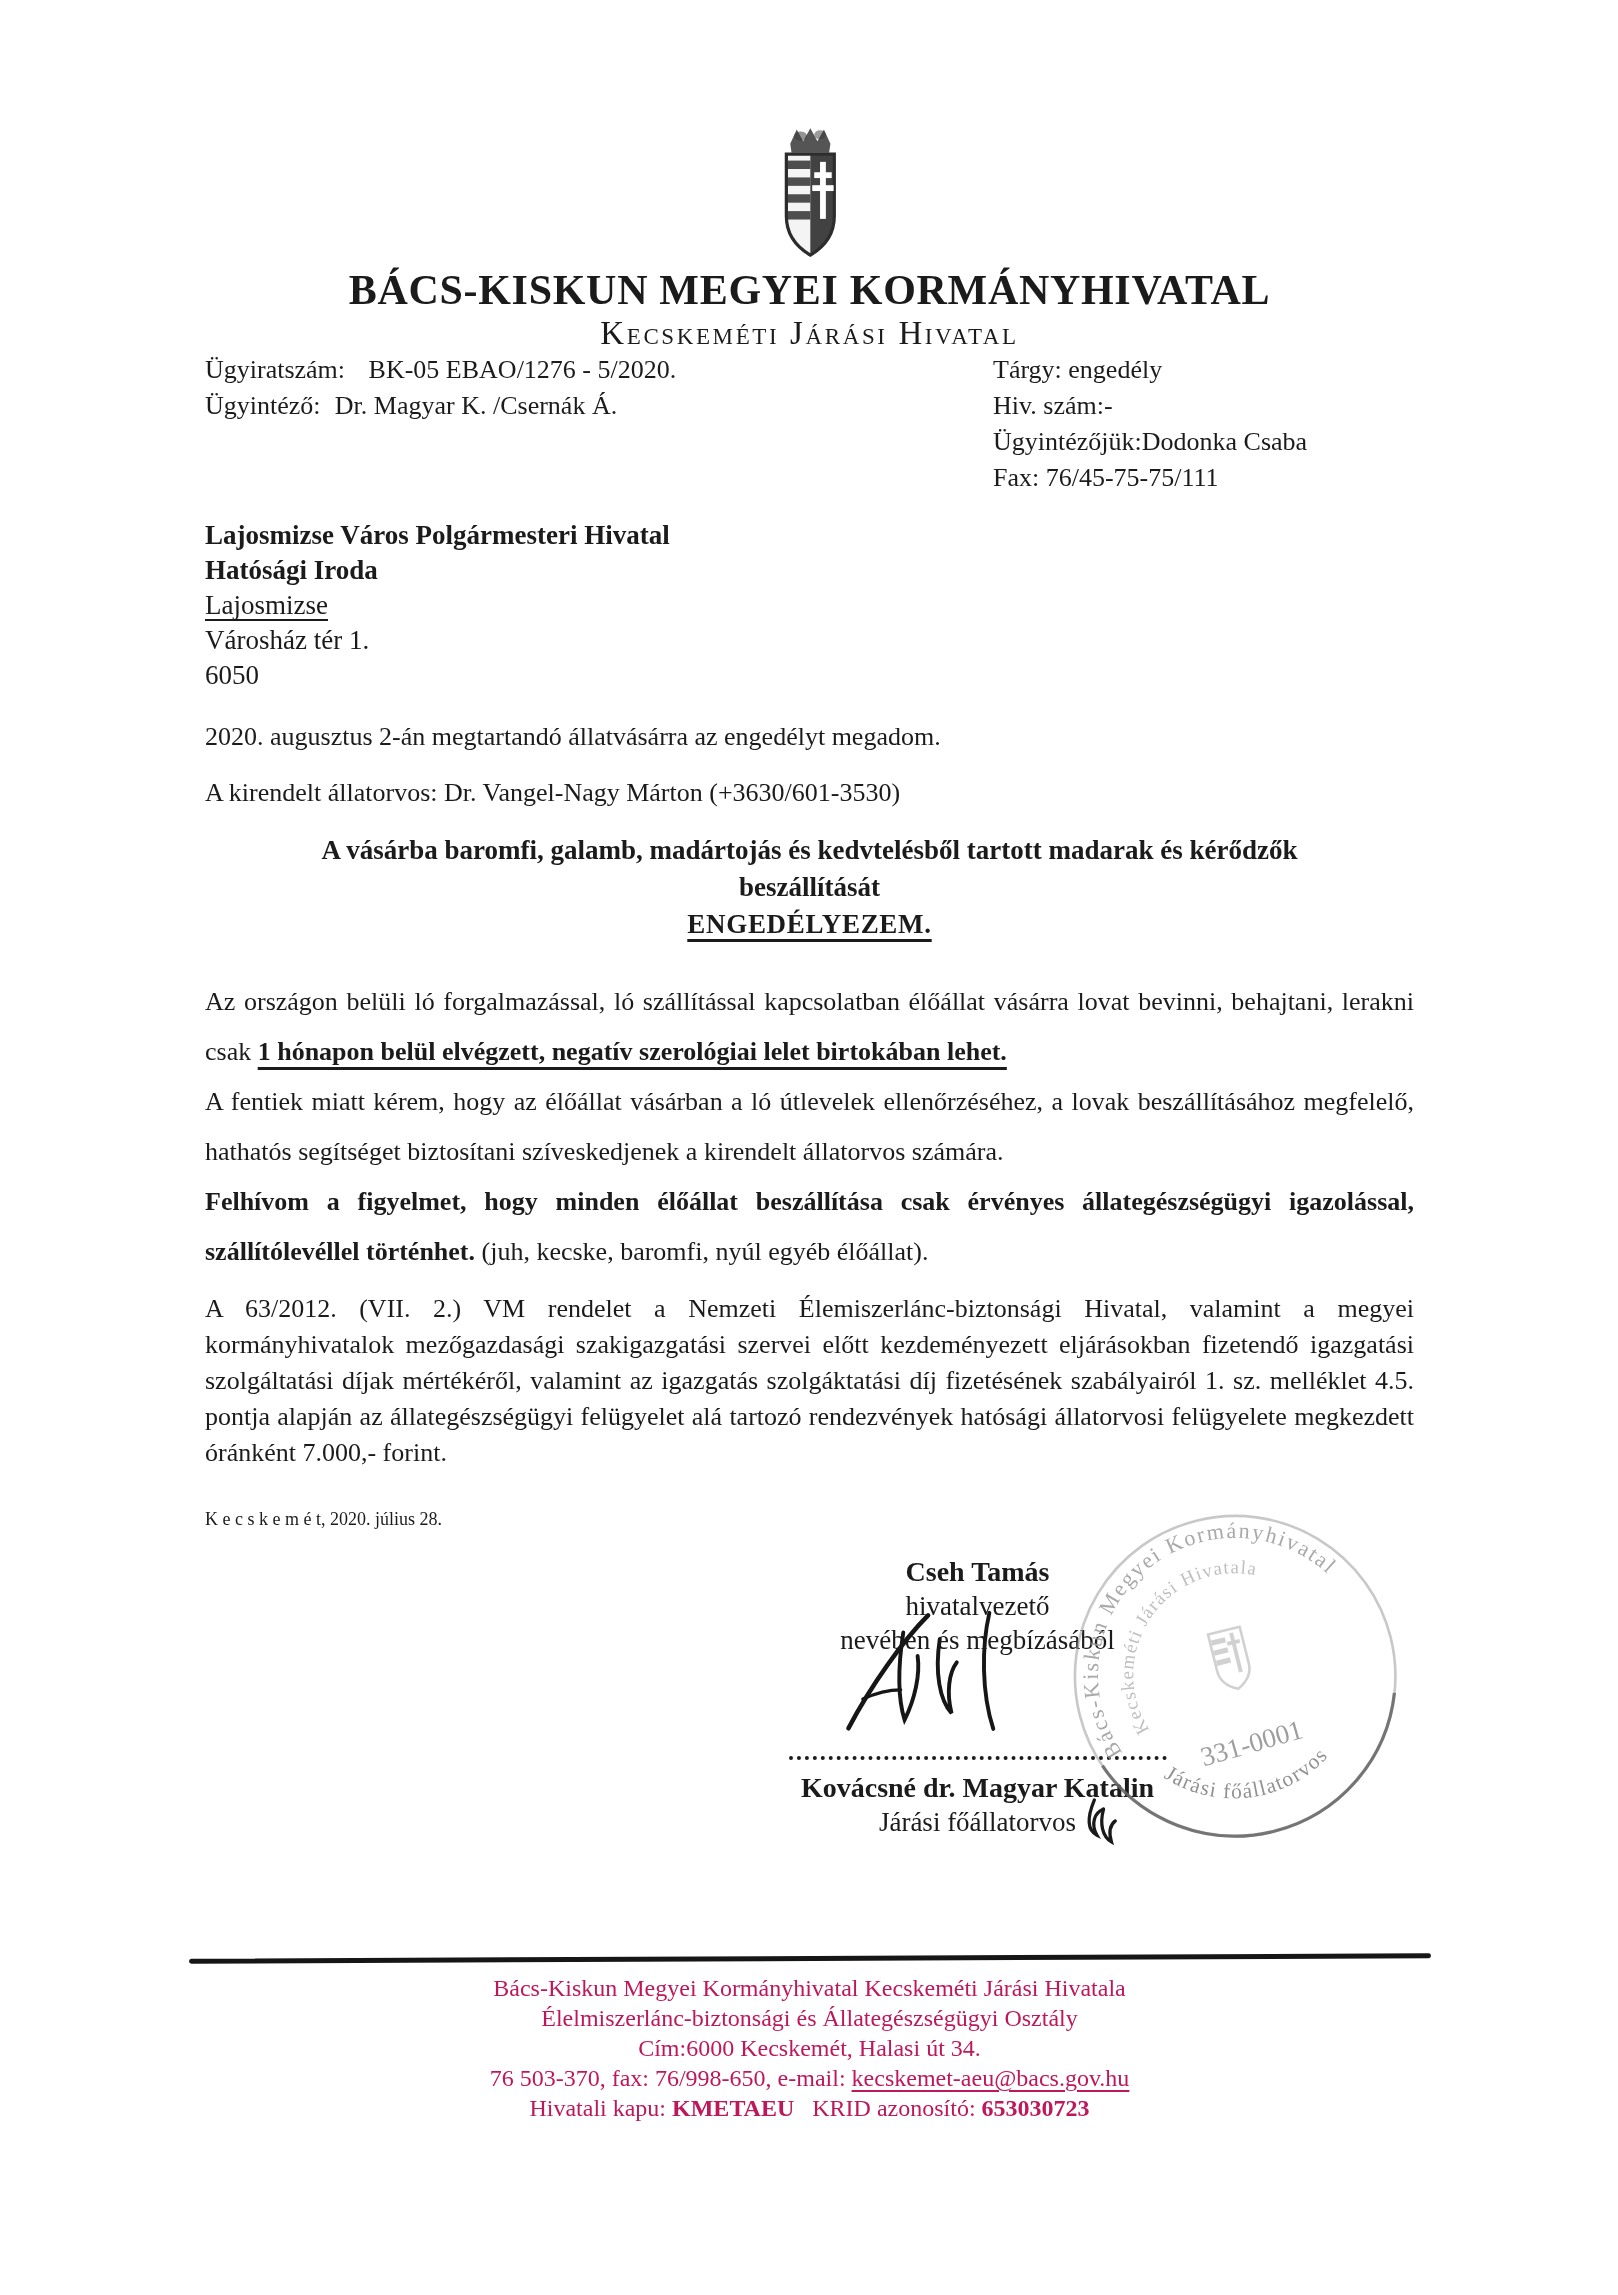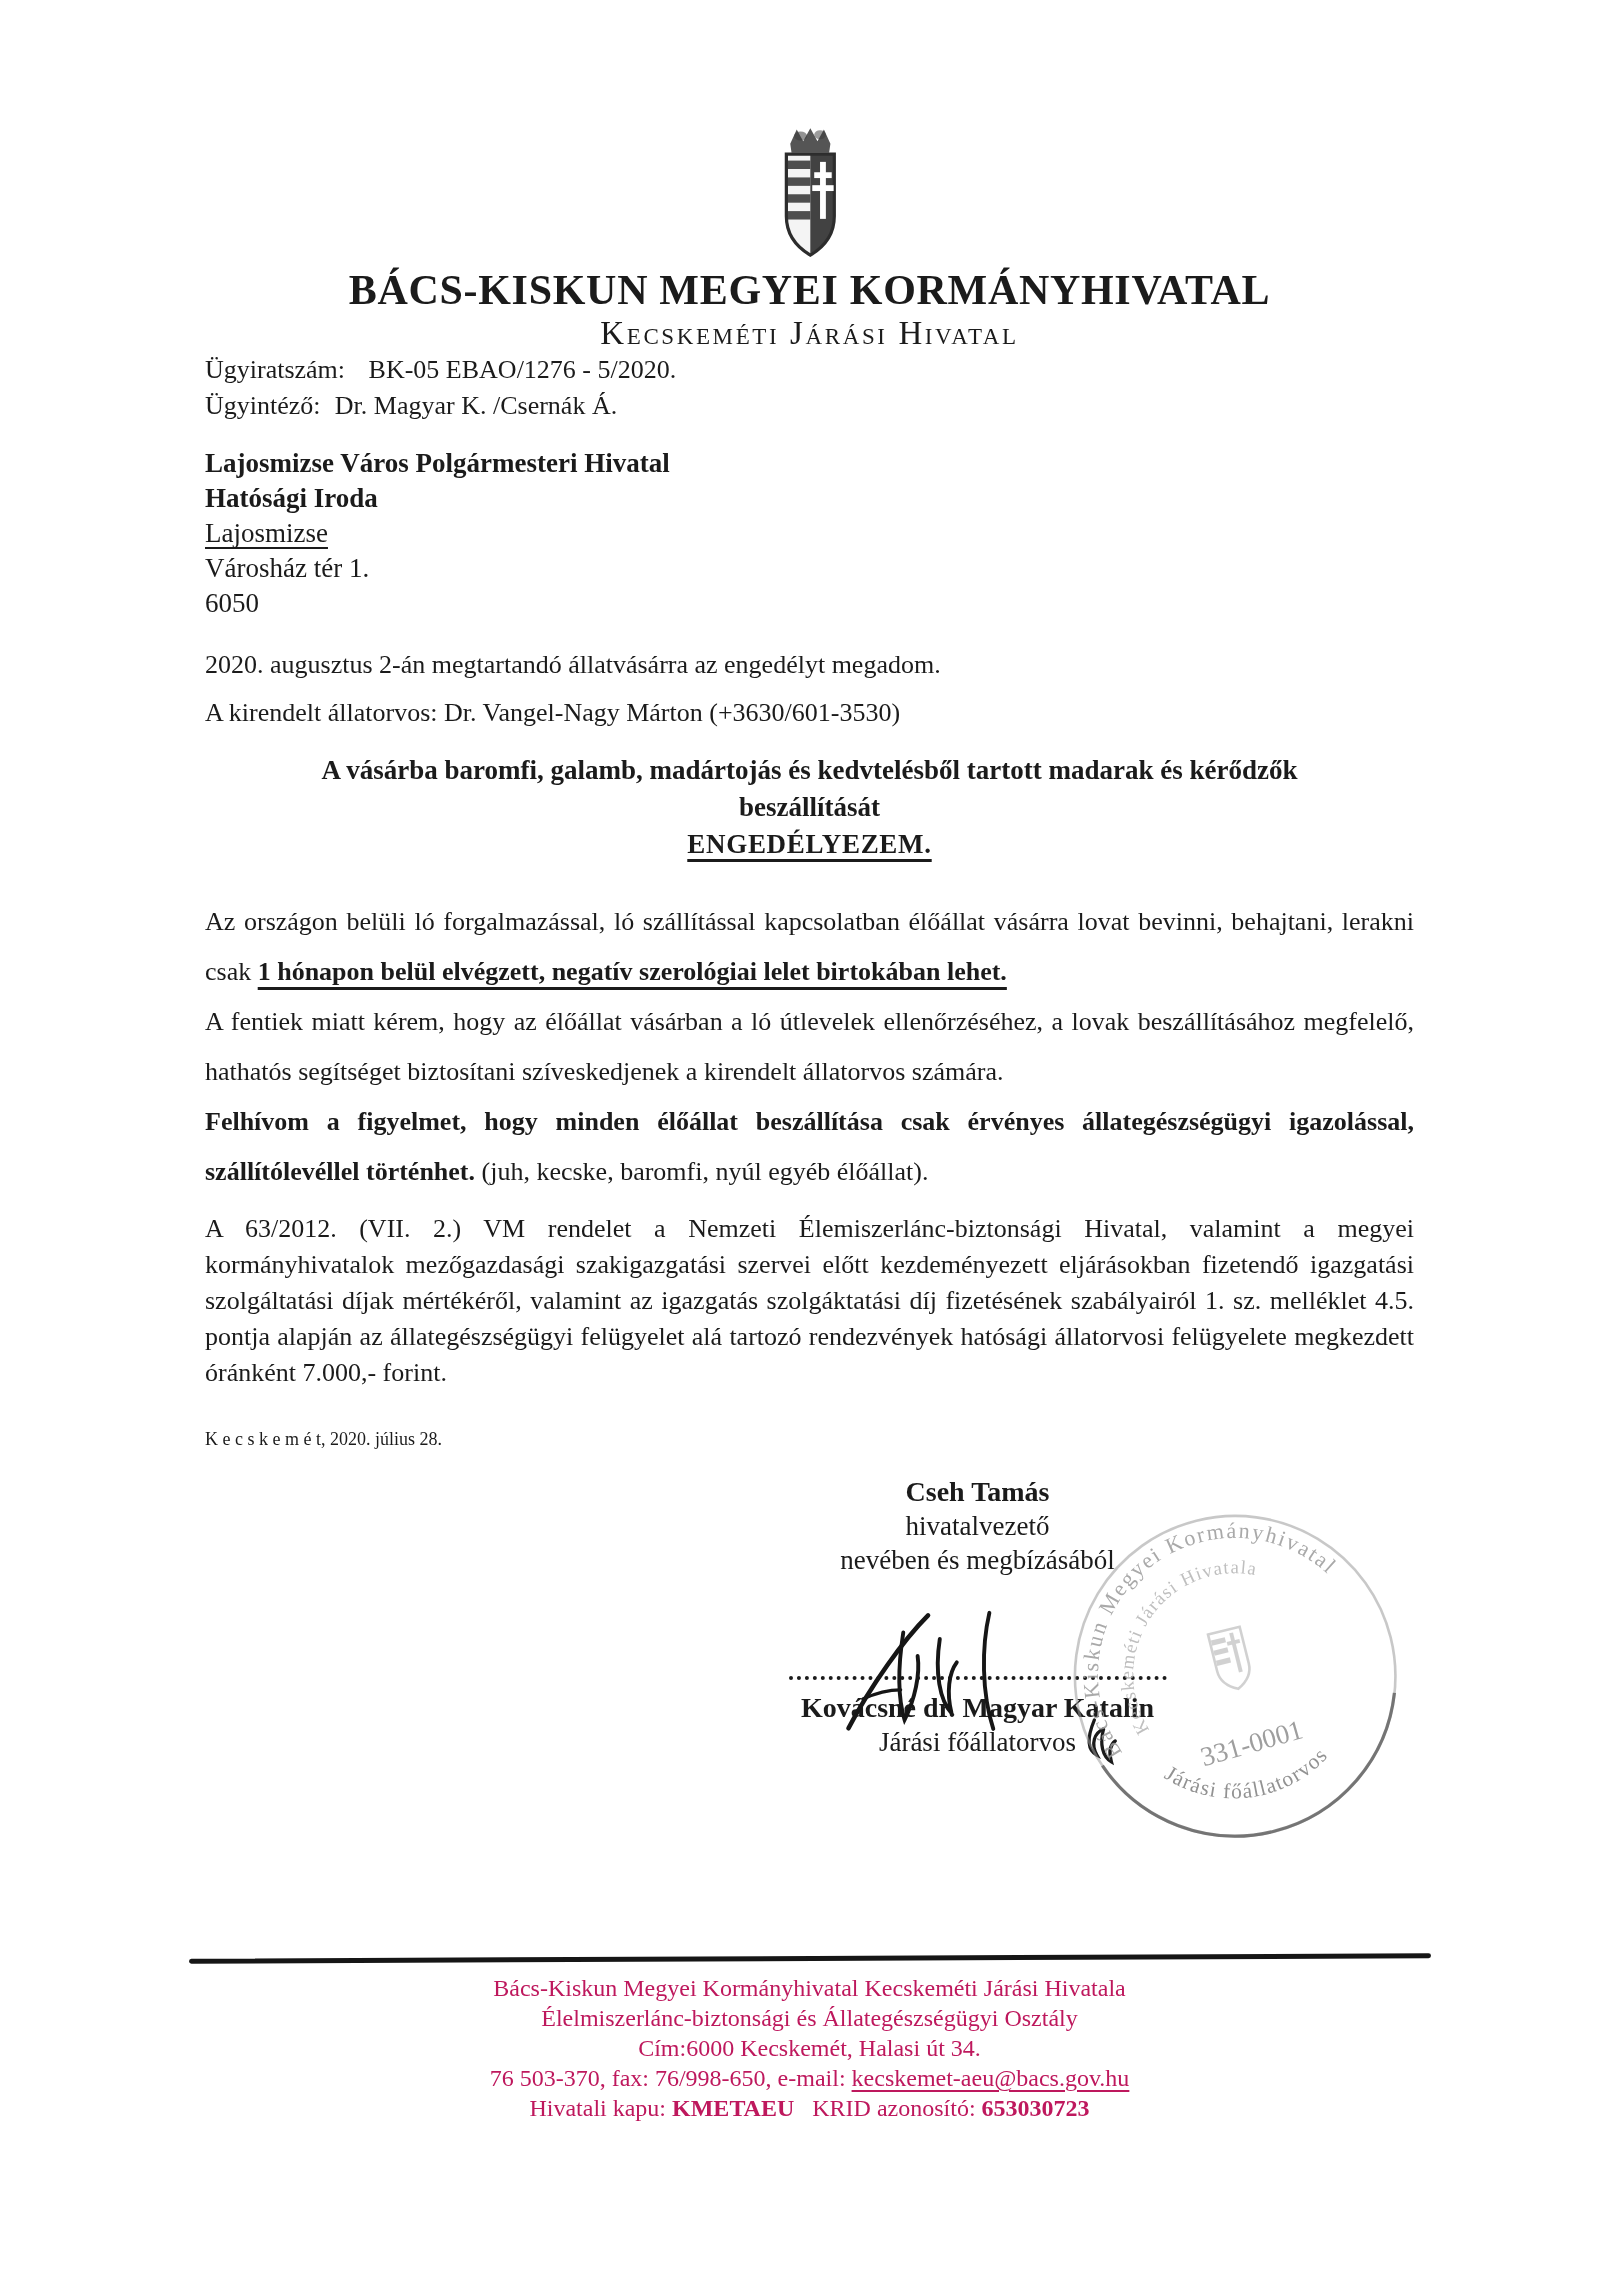--- a/index.html
+++ b/index.html
@@ -26,21 +26,21 @@
   .meta-left .val2{display:inline-block;margin-left:7.8px;}
   .meta-right{width:421px;}
 
   
   .addressee{margin-top:22px;font-size:27px;line-height:35px;}
   .b{font-weight:700;}
   .u{text-decoration:underline;text-decoration-thickness:2px;text-underline-offset:4.6px;}
 
   
   .intro{margin-top:29px;font-size:26px;}
-  .vet{margin-top:18px;font-size:26px;}
+  .vet{margin-top:26px;font-size:26px;}
   .permit{margin-top:23.5px;text-align:center;font-weight:700;font-size:27px;line-height:37px;}
   .permit-decision{display:inline-block;text-decoration:underline;text-decoration-thickness:2.6px;text-underline-offset:5.9px;letter-spacing:0.7px;}
   .bodytext{margin-top:34px;font-size:26px;}
   .para{text-align:justify;line-height:50px;margin:0;}
   .para-tight{text-align:justify;line-height:36px;margin-top:14.3px;}
   .emph{font-weight:700;text-decoration:underline;text-decoration-thickness:2.6px;text-underline-offset:6.5px;}
 
   
   .dateline{margin-top:38px;font-size:18px;}
   .sigblock{margin-left:518px;width:509px;text-align:center;margin-top:25px;font-size:27px;line-height:34px;font-family:Liberation Serif, serif;}
@@ -88,20 +88,26 @@
     <div class="meta-row">
       <div class="meta-left">
         <div>
           <span class="lbl">Ügyiratszám:</span>
           <span class="val">BK-05 EBAO/1276 - 5/2020.</span>
         </div>
         <div>
           <span class="lbl">Ügyintéző:</span>
           <span class="val2">Dr. Magyar K. /Csernák Á.</span>
         </div>
+      </div>
+      <div class="meta-right">
+        <div>Tárgy: engedély</div>
+        <div>Hiv. szám:-</div>
+        <div>Ügyintézőjük:Dodonka Csaba</div>
+        <div>Fax: 76/45-75-75/111</div>
       </div>
     </div>
 
     <div class="addressee">
       <div class="b">Lajosmizse Város Polgármesteri Hivatal</div>
       <div class="b">Hatósági Iroda</div>
       <div><span class="u">Lajosmizse</span></div>
       <div>Városház tér 1.</div>
       <div>6050</div>
     </div>

